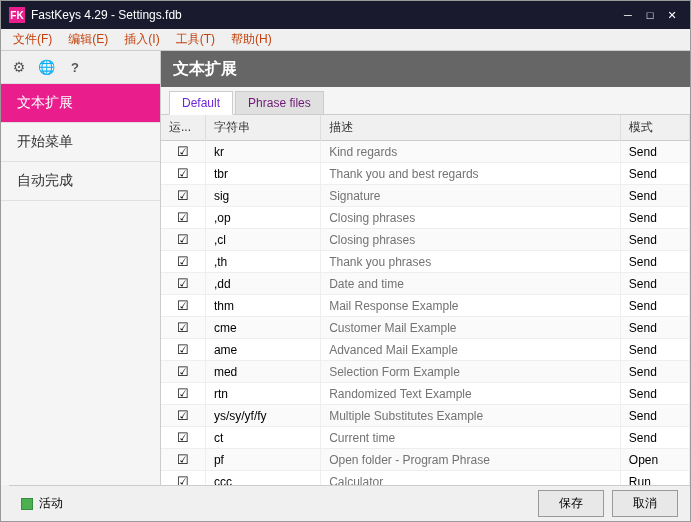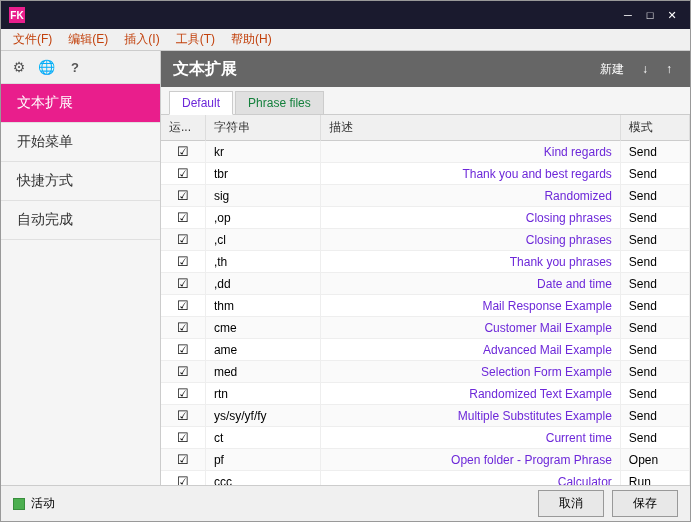--- a/index.html
+++ b/index.html
@@ -164,21 +164,21 @@
       background: #f5f5f5;
       padding: 4px 8px 0;
     }
     .tab {
       padding: 4px 12px;
       cursor: pointer;
       border: 1px solid #ccc;
       border-bottom: none;
       background: #e0e0e0;
       font-size: 12px;
-      color: #15803d;
+      color: #701a75;
       margin-right: 2px;
     }
     .tab.active {
       background: white;
       border-bottom: 1px solid white;
       margin-bottom: -1px;
       color: #6d28d9;
     }
     .table-container {
       flex: 1;
@@ -206,29 +206,30 @@
       padding: 3px 8px;
       border-bottom: 1px solid #eee;
       border-right: 1px solid #eee;
       white-space: nowrap;
     }
     .data-table tbody tr:nth-child(odd) { background: #fafafa; }
     .col-check { width: 24px; text-align: center; }
     .col-abbr { width: 100px; }
     .col-desc { width: 260px; color: #0066cc; }
     .col-mode { width: 60px; }
-    .description-cell { color: #6d28d9; text-align: right; }
+    .description-cell { color: #737373; }
     .footer {
       display: flex;
       align-items: center;
       justify-content: space-between;
       padding: 6px 12px;
       border-top: 1px solid #ccc;
       background: #f0f0f0;
       height: 36px;
+      margin-left: 8px;
     }
     .footer-left {
       display: flex;
       align-items: center;
       gap: 6px;
     }
     .status-indicator {
       width: 12px;
       height: 12px;
       background: #4caf50;
@@ -254,20 +255,21 @@
     ::-webkit-scrollbar-thumb { background: #bbb; border: 1px solid #999; }
   </style>
 </head>
 <body>
 
 <div class="window">
 
   <div class="title-bar">
     <div class="title-bar-left">
       <div class="title-bar-icon">FK</div>
+      <span class="title-bar-title">FastKeys 4.29  -  Settings.fdb</span>
     </div>
     <div class="title-bar-controls">
       <button class="title-btn">─</button>
       <button class="title-btn">□</button>
       <button class="title-btn close">✕</button>
     </div>
   </div>
 
   <div class="menu-bar">
     <span class="menu-item">文件(F)</span>
@@ -281,34 +283,28 @@
 
     <div class="sidebar">
       <div class="sidebar-toolbar">
         <div class="sidebar-tool-icon">⚙</div>
         <div class="sidebar-tool-icon">🌐</div>
         <div class="sidebar-tool-icon" style="font-weight:bold;font-size:13px;">?</div>
       </div>
       <div class="sidebar-nav">
         <div class="sidebar-item active">文本扩展</div>
         <div class="sidebar-item">开始菜单</div>
-        <div class="sidebar-item">快捷方式</div>
         <div class="sidebar-item">自动完成</div>
       </div>
     </div>
 
     <div class="right-panel">
 
       <div class="panel-header">
         <span class="panel-title">文本扩展</span>
-        <div class="panel-header-actions">
-          <button class="header-btn">新建</button>
-          <button class="header-btn">↓</button>
-          <button class="header-btn">↑</button>
-        </div>
       </div>
 
       <div class="tabs">
         <div class="tab active">Default</div>
         <div class="tab">Phrase files</div>
       </div>
 
       <div class="table-container">
         <table class="data-table">
           <thead>
@@ -328,21 +324,21 @@
               </tr>
               <tr>
                 <td class="col-check checkbox-cell">☑</td>
                 <td class="col-abbr">tbr</td>
                 <td class="col-desc description-cell">Thank you and best regards</td>
                 <td class="col-mode">Send</td>
               </tr>
               <tr>
                 <td class="col-check checkbox-cell">☑</td>
                 <td class="col-abbr">sig</td>
-                <td class="col-desc description-cell">Randomized</td>
+                <td class="col-desc description-cell">Signature</td>
                 <td class="col-mode">Send</td>
               </tr>
               <tr>
                 <td class="col-check checkbox-cell">☑</td>
                 <td class="col-abbr">,op</td>
                 <td class="col-desc description-cell">Closing phrases</td>
                 <td class="col-mode">Send</td>
               </tr>
               <tr>
                 <td class="col-check checkbox-cell">☑</td>
@@ -421,17 +417,17 @@
       </div>
     </div>
   </div>
 
   <div class="footer">
     <div class="footer-left">
       <div class="status-indicator" style="background:#4caf50;width:12px;height:12px;border:1px solid #388e3c;"></div>
       <span>活动</span>
     </div>
     <div class="footer-right">
+      <button class="footer-btn">保存</button>
       <button class="footer-btn">取消</button>
-      <button class="footer-btn">保存</button>
     </div>
   </div>
 </div>
 
 </body></html>

